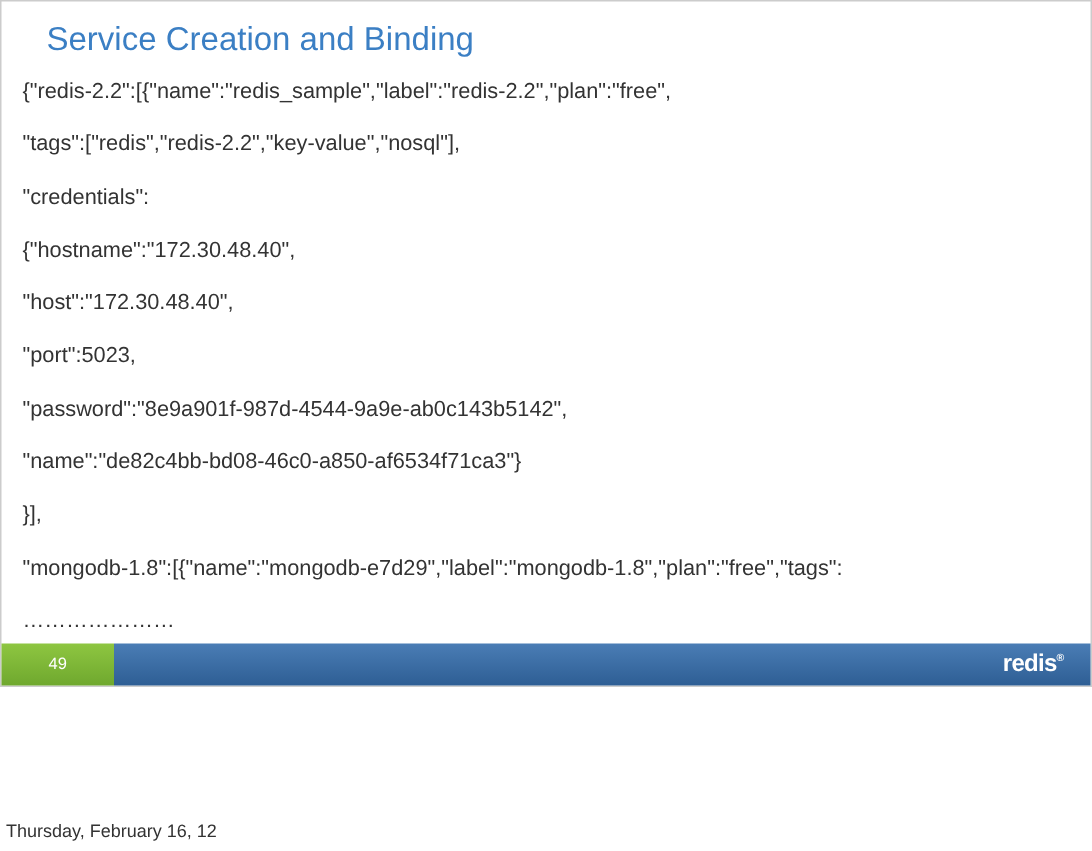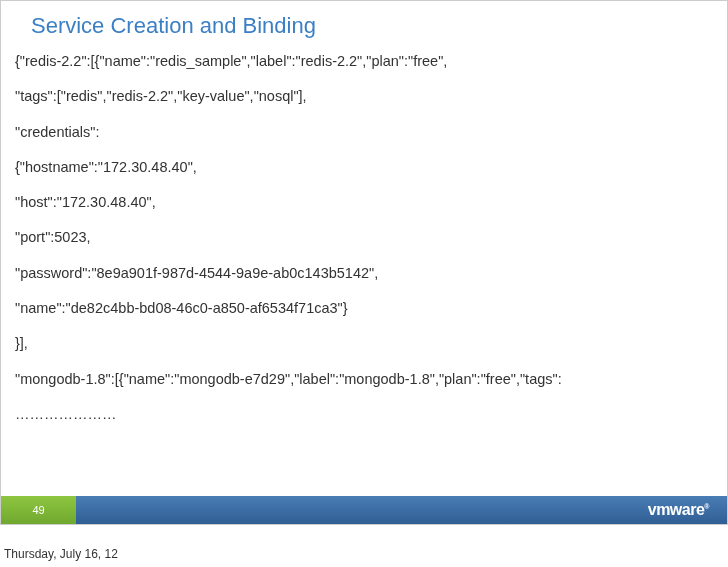--- a/index.html
+++ b/index.html
@@ -10,21 +10,21 @@
     body {
       width: 728px;
       height: 567px;
       font-family: Arial, sans-serif;
       background: #fff;
       position: relative;
       overflow: hidden;
     }
     .slide {
       width: 100%;
-      height: 525px;
+      height: 458px;
       border: 1px solid #ccc;
       padding: 0;
       position: relative;
     }
     .slide-title {
       color: #3b7fc4;
       font-size: 22px;
       font-weight: normal;
       padding: 12px 30px 10px 30px;
     }
@@ -98,18 +98,18 @@
     <div class="content-line">}],</div>
     <div class="content-line">"mongodb-1.8":[{"name":"mongodb-e7d29","label":"mongodb-1.8","plan":"free","tags":</div>
     <div class="content-line">…………………</div>
   </div>
   <div class="footer-bar">
     <div class="footer-green">
       <span>49</span>
     </div>
     <div class="footer-blue">
       <span class="vmware-logo">
-        <span>vmware</span><sup>®</sup>
+        <span>redis</span><sup>®</sup>
       </span>
     </div>
   </div>
 </div>
-<div class="date-text">Thursday, July 16, 12</div>
+<div class="date-text">Thursday, February 16, 12</div>
 
 </body></html>

